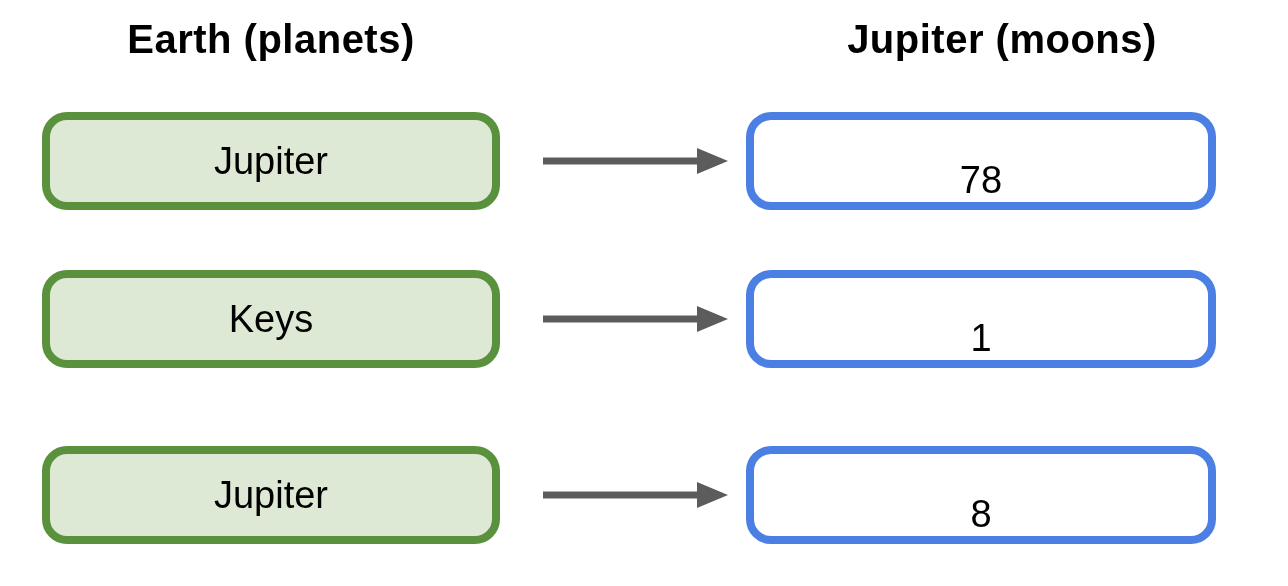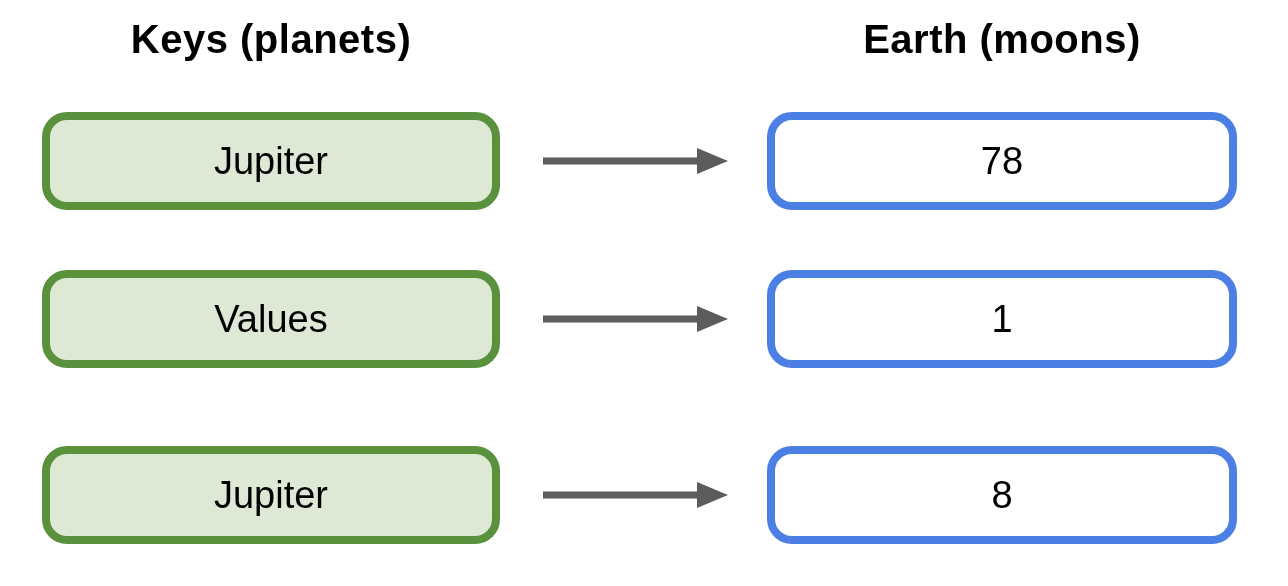--- a/index.html
+++ b/index.html
@@ -54,61 +54,62 @@
     font-size: 38px;
     color: var(--text);
   }
   .keybox {
     left: 42px;
     width: 458px;
     border: 8px solid var(--key-box-border);
     background: var(--key-box-fill);
   }
   .valuebox {
-    left: 767px;
+    left: 746px;
     width: 470px;
     border: 8px solid var(--value-box-border);
     background: var(--value-box-fill);
+    align-items: flex-end;
   }
   .arrow {
     position: absolute;
     left: 500px;
     top: 0;
     width: 267px;
     height: 98px;
     display: block;
   }
   .arrow line    { stroke: var(--arrow); stroke-width: 7; }
   .arrow polygon { fill: var(--arrow); }
 </style>
 </head>
 <body>
 
 <div class="canvas">
 
-  <div class="col-header keys">Keys (planets)</div>
+  <div class="col-header keys">Earth (planets)</div>
 
-  <div class="col-header values">Earth (moons)</div>
+  <div class="col-header values">Jupiter (moons)</div>
 
   <div class="row r0">
     <div class="keybox">
       <span>Jupiter</span>
     </div>
     <svg class="arrow" viewBox="0 0 267 98" xmlns="http://www.w3.org/2000/svg">
       <line x1="43" y1="49" x2="200" y2="49"></line>
       <polygon points="197,36 228,49 197,62"></polygon>
     </svg>
     <div class="valuebox">
       <span>78</span>
     </div>
   </div>
 
   <div class="row r1">
     <div class="keybox">
-      <span>Values</span>
+      <span>Keys</span>
     </div>
     <svg class="arrow" viewBox="0 0 267 98" xmlns="http://www.w3.org/2000/svg">
       <line x1="43" y1="49" x2="200" y2="49"></line>
       <polygon points="197,36 228,49 197,62"></polygon>
     </svg>
     <div class="valuebox">
       <span>1</span>
     </div>
   </div>
 

